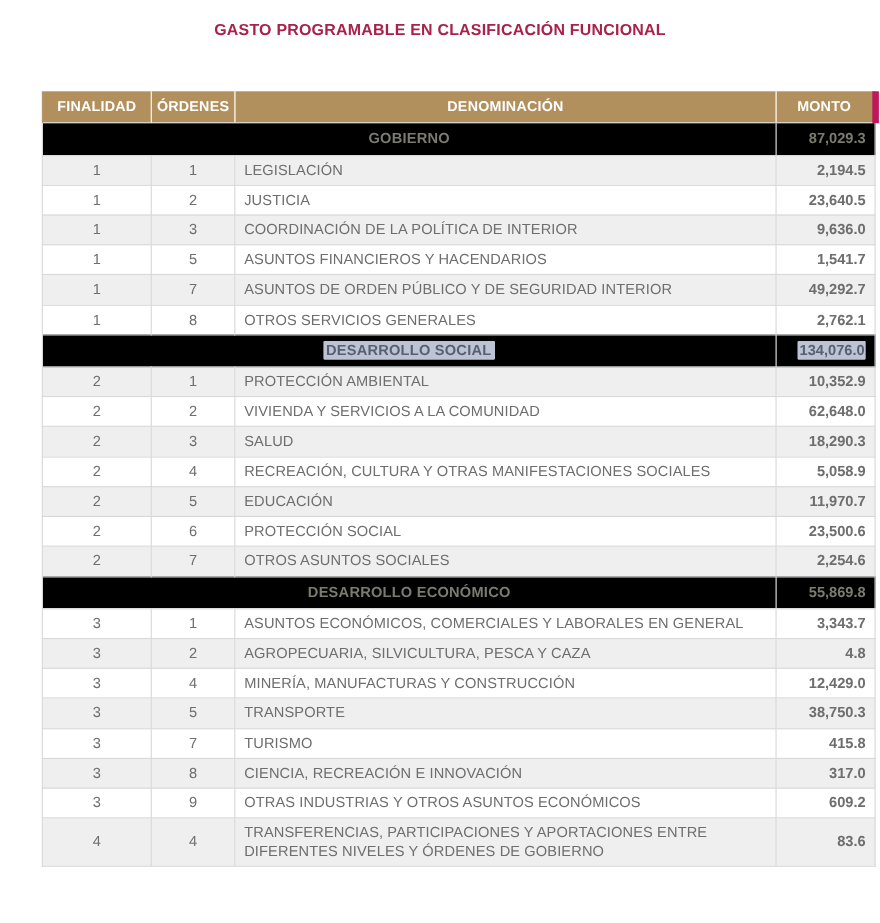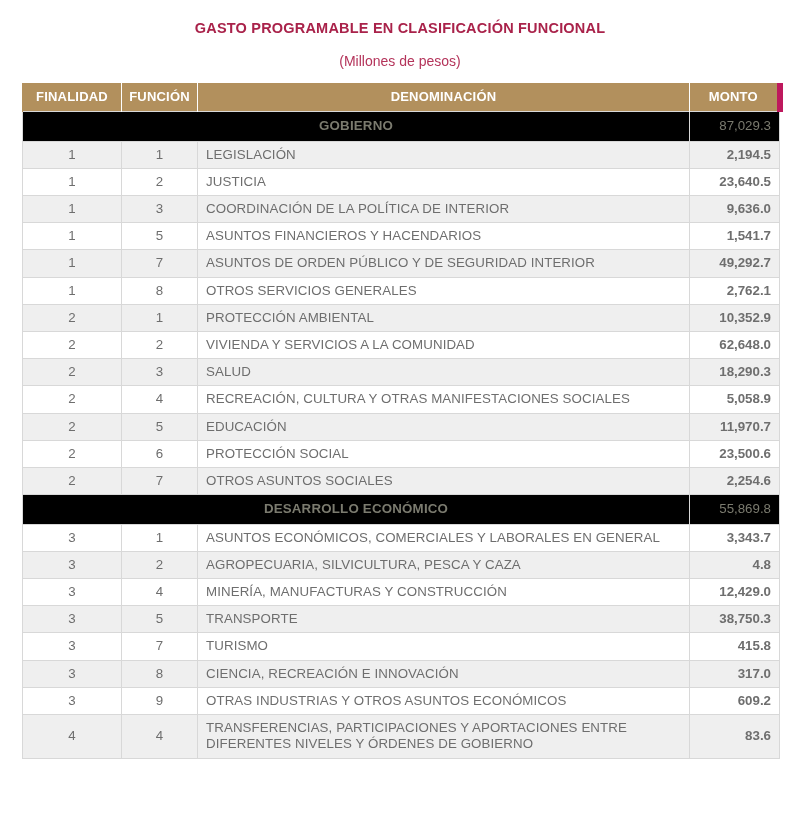--- a/index.html
+++ b/index.html
@@ -35,21 +35,21 @@
     text-align: center;
     color: #b4335a;
     font-size: 14px;
     font-weight: normal;
     padding-top: 17px;
     line-height: 1.1;
   }
 
   .table-wrap {
     position: absolute;
-    left: 22px;
+    left: 38px;
     top: 83px;
     width: 757px;
   }
 
   table.fin {
     border-collapse: collapse;
     width: 757px;
     table-layout: fixed;
     font-size: 13.3px;
   }
@@ -112,53 +112,52 @@
   }
   tr.group td.group-label {
     text-align: center;
     font-weight: bold;
     color: #7b7b6f;
     letter-spacing: 0.2px;
     padding: 6px 4px;
   }
   tr.group td.monto {
     color: #7b7b6f;
-    font-weight: normal;
+    font-weight: bold;
   }
 
   .sel {
     background: #bcc3d4;
     color: #5a5f6e;
     padding: 1px 3px 1px 2px;
     border-radius: 1px;
   }
 
   tr.group td.monto .sel { padding: 1px 1px 1px 2px; }
 </style>
 </head>
 <body>
 
 <div class="page">
 
   <div class="doc-title">GASTO PROGRAMABLE EN CLASIFICACIÓN FUNCIONAL</div>
 
-  <div class="doc-subtitle">(Millones de pesos)</div>
 
   <div class="table-wrap">
     <table class="fin">
       <colgroup>
         <col class="c-final">
         <col class="c-func">
         <col class="c-denom">
         <col class="c-monto">
       </colgroup>
       <thead>
         <tr>
           <th class="th-first">FINALIDAD</th>
-          <th>FUNCIÓN</th>
+          <th>ÓRDENES</th>
           <th>DENOMINACIÓN</th>
           <th class="th-last">MONTO</th>
         </tr>
       </thead>
       <tbody id="tbody">
           <tr class="group">
             <td class="group-label" colspan="3">GOBIERNO</td>
             <td class="monto">87,029.3</td>
           </tr>
           <tr class="row-odd">
@@ -190,20 +189,24 @@
             <td class="num">7</td>
             <td class="denom">ASUNTOS DE ORDEN PÚBLICO Y DE SEGURIDAD INTERIOR</td>
             <td class="monto">49,292.7</td>
           </tr>
           <tr class="row-even">
             <td class="num">1</td>
             <td class="num">8</td>
             <td class="denom">OTROS SERVICIOS GENERALES</td>
             <td class="monto">2,762.1</td>
           </tr>
+          <tr class="group">
+            <td class="group-label" colspan="3"><span class="sel">DESARROLLO SOCIAL</span></td>
+            <td class="monto"><span class="sel">134,076.0</span></td>
+          </tr>
           <tr class="row-odd">
             <td class="num">2</td>
             <td class="num">1</td>
             <td class="denom">PROTECCIÓN AMBIENTAL</td>
             <td class="monto">10,352.9</td>
           </tr>
           <tr class="row-even">
             <td class="num">2</td>
             <td class="num">2</td>
             <td class="denom">VIVIENDA Y SERVICIOS A LA COMUNIDAD</td>

